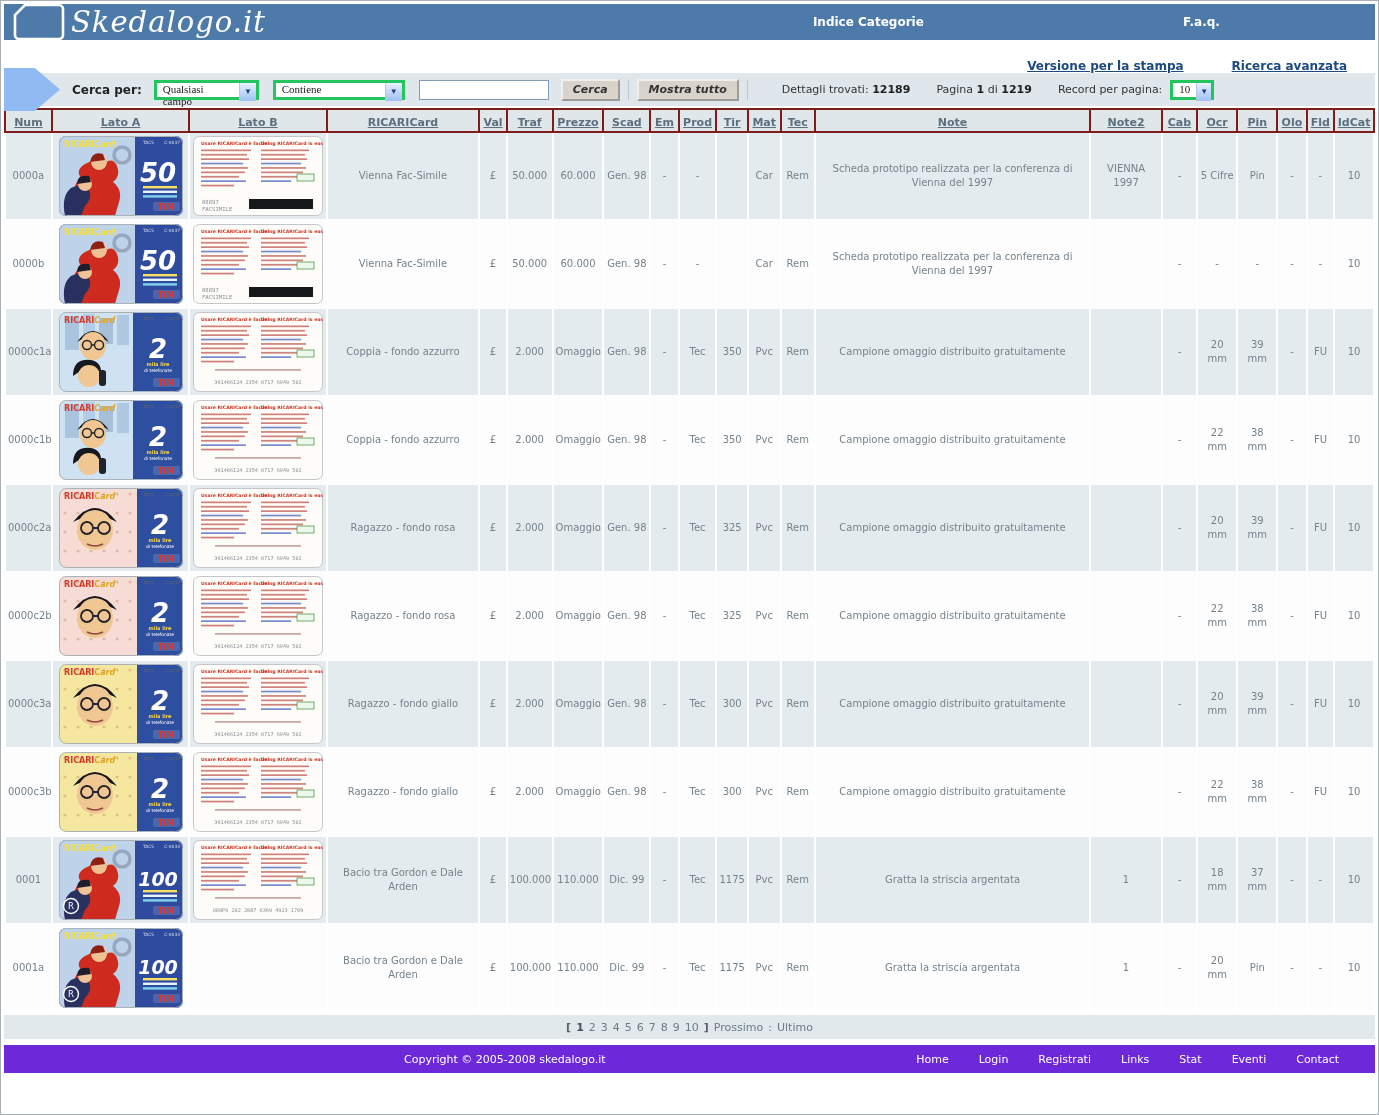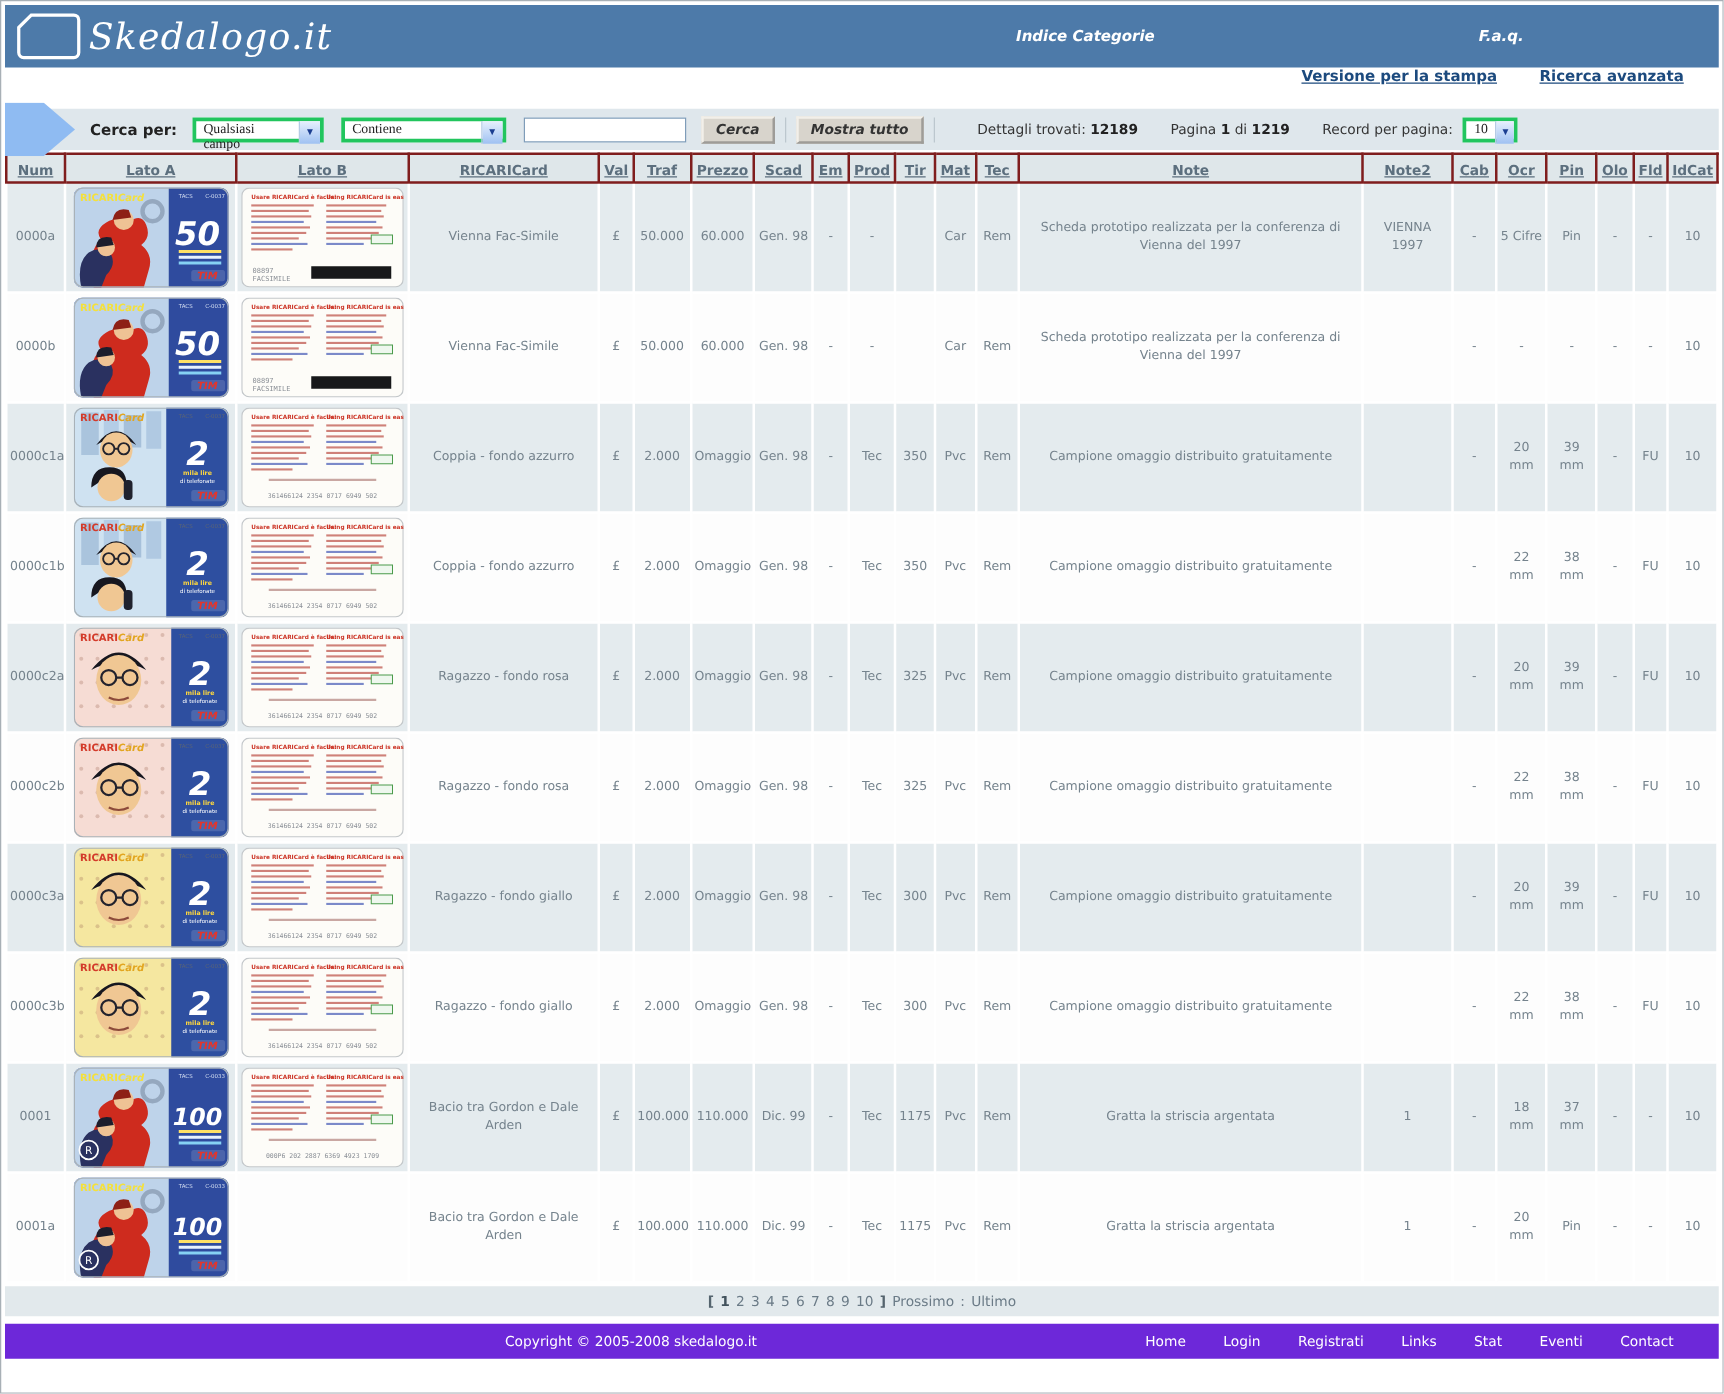--- a/index.html
+++ b/index.html
@@ -1,29 +1,29 @@
 <!DOCTYPE html>
 <html><head>
 <meta charset="utf-8">
 <style>
   *{margin:0;padding:0;box-sizing:border-box;}
   html,body{background:#fff;}
   body{width:1379px;height:1115px;font-family:"DejaVu Sans",sans-serif;overflow:hidden;}
   .page{width:1379px;height:1115px;border:1px solid #a8b0b6;padding:3px;background:#fff;}
 
   
-  .topbar{height:50px;background:#4d7aa9;position:relative;display:flex;align-items:center;}
+  .topbar{height:36px;background:#4d7aa9;position:relative;display:flex;align-items:center;}
   .logo{display:flex;align-items:center;margin-left:8px;cursor:pointer;}
   .logo-text{color:#fff;font-family:"DejaVu Serif",serif;font-style:italic;font-size:29px;margin-left:5px;letter-spacing:1px;}
-  .topnav{position:absolute;color:#fff;font-weight:bold;font-size:12px;cursor:pointer;white-space:nowrap;font-style:italic;}
+  .topnav{position:absolute;color:#fff;font-weight:bold;font-size:12px;cursor:pointer;white-space:nowrap;}
   .nav1{left:59%;}
   .nav2{left:86%;}
 
   
-  .quickrow{height:33px;display:flex;justify-content:flex-end;align-items:flex-start;gap:34px;padding-right:28px;background:#fff;}
+  .quickrow{height:33px;display:flex;justify-content:flex-end;align-items:flex-end;gap:48px;padding-right:28px;background:#fff;}
   .quicklink{color:#1c4a7e;font-weight:bold;font-size:12px;text-decoration:underline;cursor:pointer;}
 
   
   .searchbar{height:33px;background:#dfe7ec;display:flex;align-items:center;font-size:11px;color:#333;}
   .sb-arrow{width:56px;height:43px;background:#8fbbf2;clip-path:polygon(0 0,55% 0,100% 50%,55% 100%,0 100%);flex:none;}
   .sb-label{font-weight:bold;font-size:12px;margin:0 12px 0 12px;color:#222;}
   .xpselect{display:inline-flex;height:20px;border:3px solid #22c55e;background:#fff;align-items:flex-start;cursor:pointer;margin-right:14px;font-family:Liberation Serif, serif;}
   .xpselect .txt{padding:0 6px;font-size:11px;color:#222;}
   .xpselect .arrowbox{width:17px;height:18px;background:linear-gradient(#e7f0fd,#9fc1f2);border-left:1px solid #b5cbe5;display:flex;align-items:center;justify-content:center;color:#1b3e91;font-size:8px;}
   .w1{width:105px;justify-content:space-between;}

